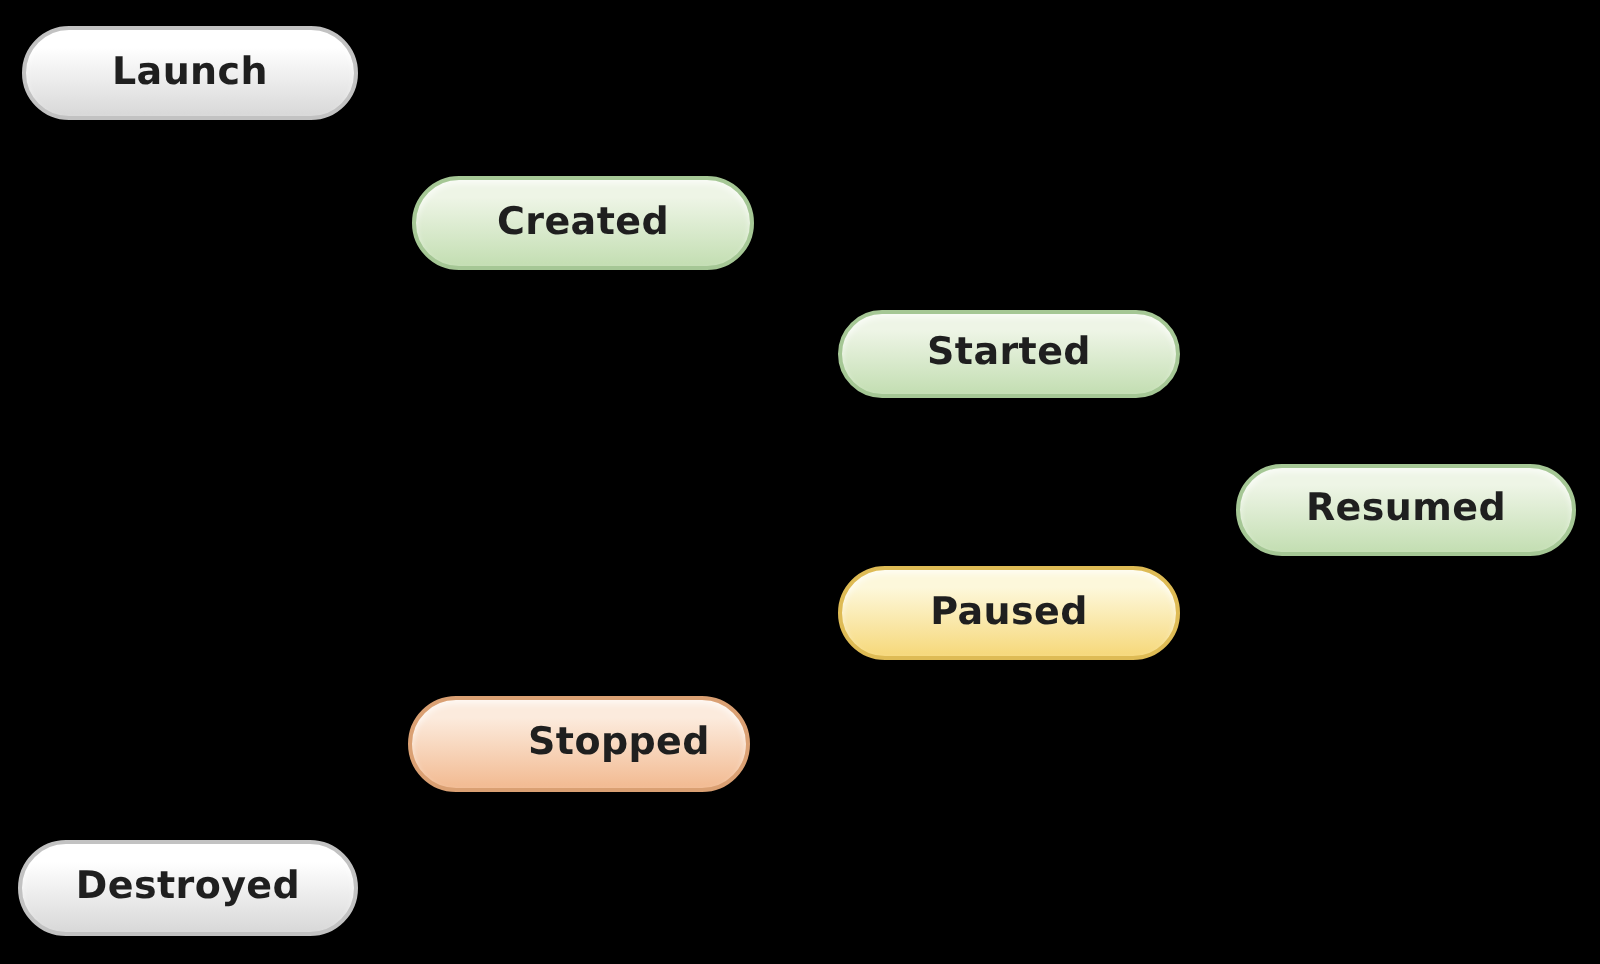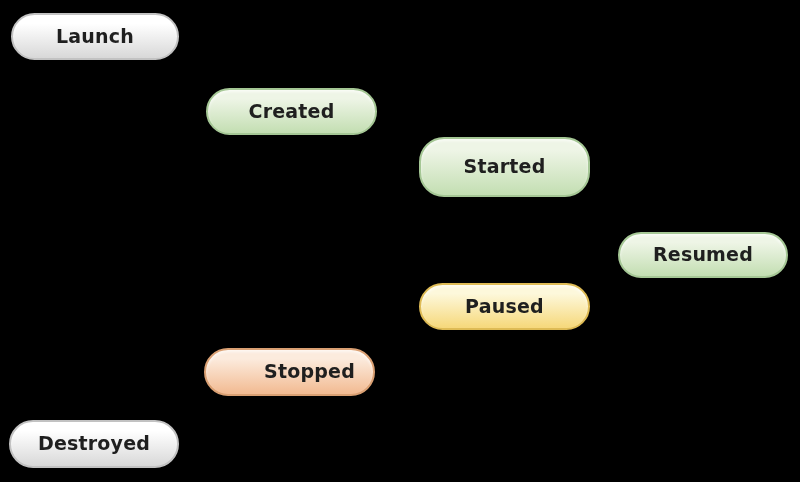--- a/index.html
+++ b/index.html
@@ -31,21 +31,21 @@
   }
   .node-label {
     font-weight: bold;
     font-size: 19px;
     letter-spacing: 0.2px;
     color: #1f1f1f;
     transform: translateY(-1px);
   }
   .pos-launch    { left: 11px;  top: 13px;  width: 168px; height: 47px; }
   .pos-created   { left: 206px; top: 88px;  width: 171px; height: 47px; }
-  .pos-started   { left: 419px; top: 137px; width: 171px; height: 60px; }
+  .pos-started   { left: 419px; top: 155px; width: 171px; height: 44px; }
   .pos-resumed   { left: 618px; top: 232px; width: 170px; height: 46px; }
   .pos-paused    { left: 419px; top: 283px; width: 171px; height: 47px; }
   .pos-stopped   { left: 204px; top: 348px; width: 171px; height: 48px; }
   .pos-destroyed { left: 9px;   top: 420px; width: 170px; height: 48px; }
 </style>
 </head>
 <body style="background: rgb(0, 0, 0);">
 
 <div class="canvas">
 

